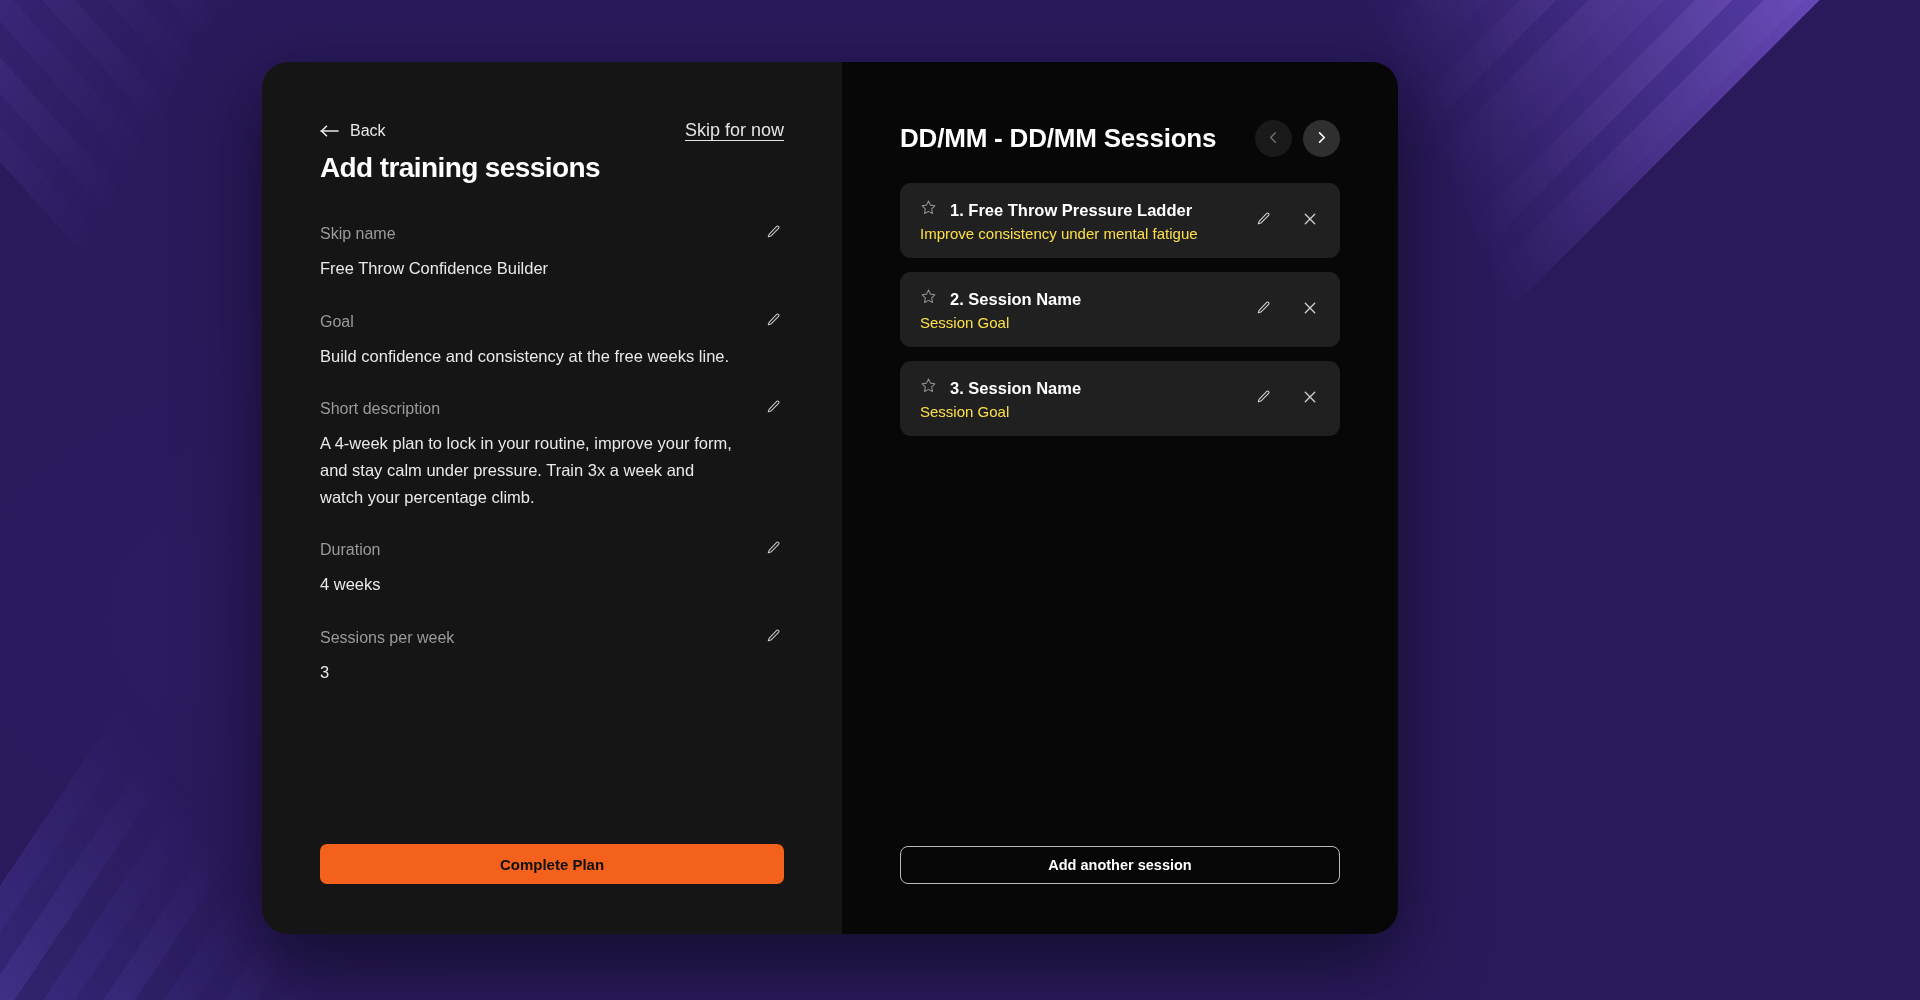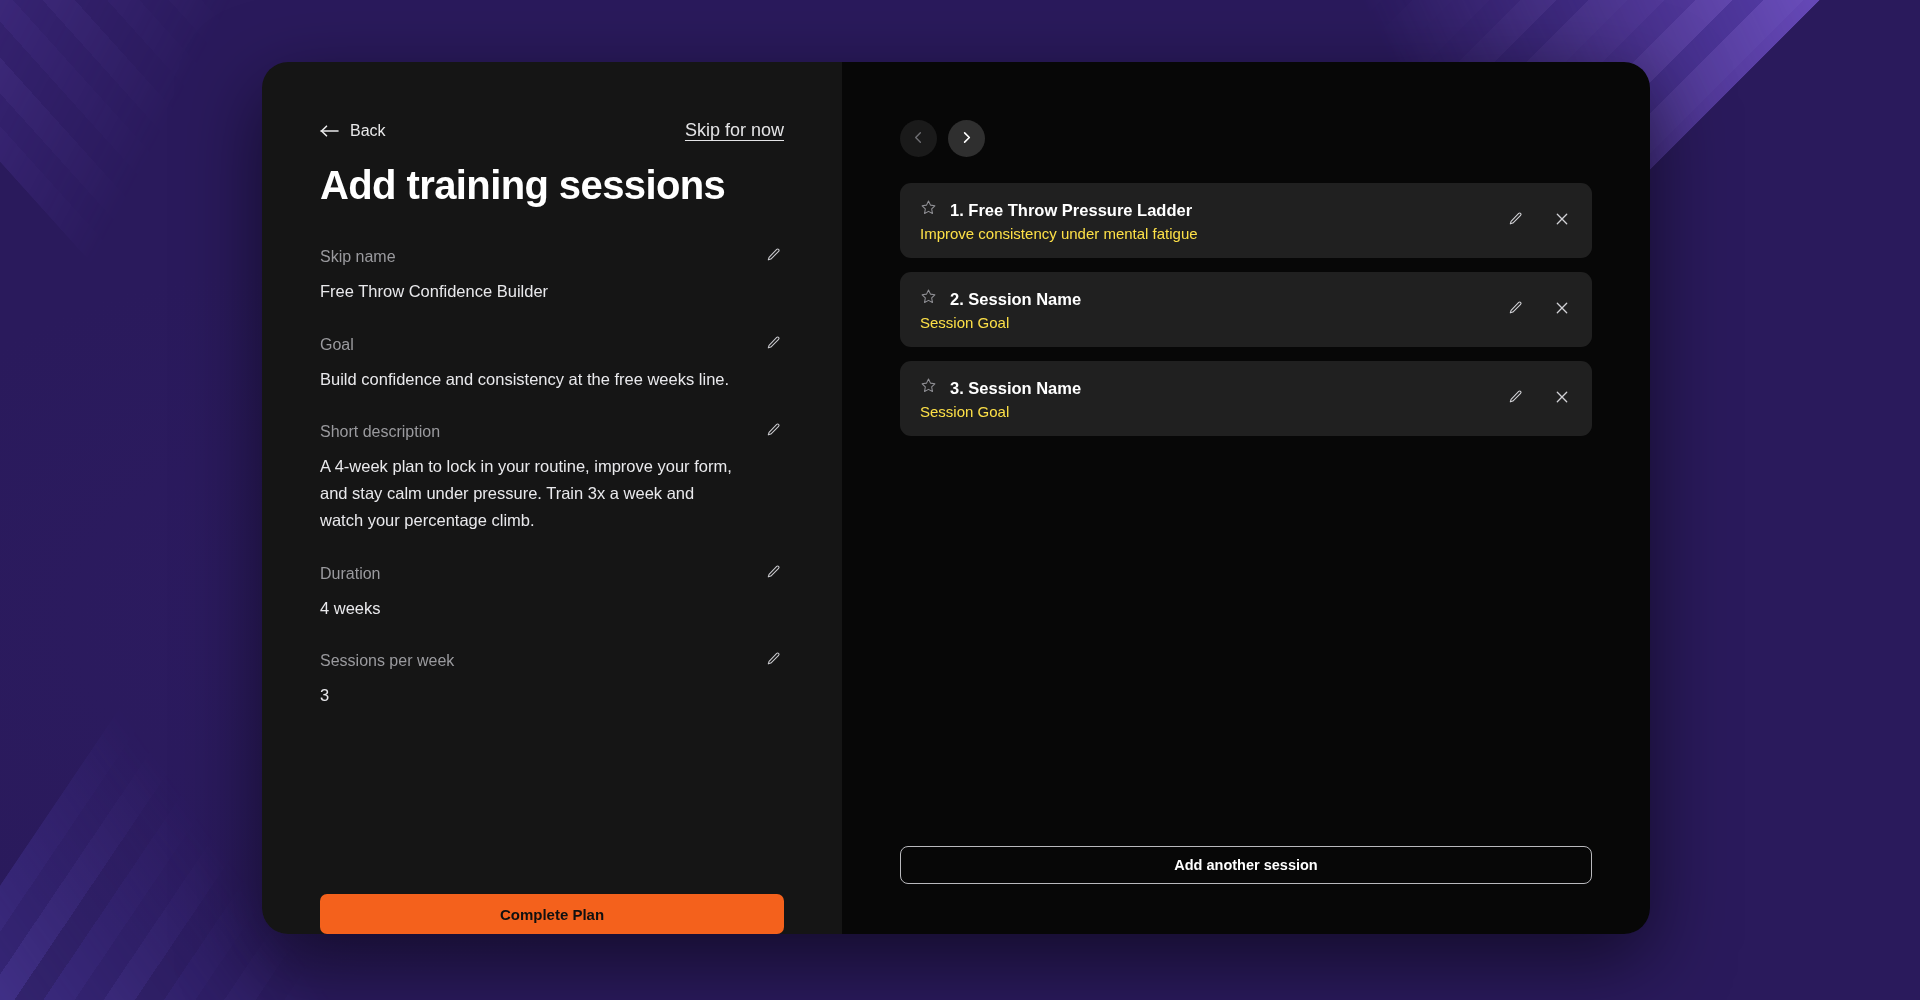--- a/index.html
+++ b/index.html
@@ -63,21 +63,21 @@
       #4a3cb0 28px,#4a3cb0 52px,
       #6d5ddd 52px,#6d5ddd 80px,
       #4536a0 80px,#4536a0 104px);
     -webkit-mask-image:linear-gradient(330deg, rgba(0,0,0,1) 0%, rgba(0,0,0,0) 64%);
             mask-image:linear-gradient(330deg, rgba(0,0,0,1) 0%, rgba(0,0,0,0) 64%);
     opacity:.92;
   }
 
   
   .modal{
-    position:absolute; left:262px; top:62px; width:1388px; height:872px;
+    position:absolute; left:262px; top:62px; width:1136px; height:872px;
     border-radius:26px; overflow:hidden; display:flex;
     box-shadow:0 26px 80px rgba(0,0,0,.55);
   }
   .left-pane{
     width:580px; background:#151515; flex:none;
     padding:58px 58px 0 58px; position:relative; display:flex; flex-direction:column;
   }
   .right-pane{
     flex:1; background:#070707; padding:58px 58px 0 58px;
     position:relative; display:flex; flex-direction:column;
@@ -89,41 +89,41 @@
     display:flex; align-items:center; gap:10px;
     color:#e9e9ea; font-size:16px; cursor:pointer; background:none; border:none;
     font-family:"Liberation Sans", sans-serif;
   }
   .back-arrow{ width:20px; height:14px; display:block; }
   .skip-link{
     color:#e4e4e6; font-size:18px; text-decoration:underline;
     text-underline-offset:4px; cursor:pointer;
   }
   .page-title{
-    margin-top:22px; color:#ffffff; font-size:40px; font-weight:bold;
+    margin-top:12px; color:#ffffff; font-size:28px; font-weight:bold;
     letter-spacing:-.6px; line-height:1.1;
   }
 
   
   .fields{ margin-top:38px; }
   .field{ margin-bottom:28px; }
   .field-head{
     display:flex; align-items:center; justify-content:space-between; margin-bottom:9px;
   }
   .field-label{ color:#9a9a9e; font-size:16px; }
   .icon-btn{
     background:none; border:none; cursor:pointer; display:flex;
     align-items:center; justify-content:center; padding:2px;
   }
   .field-value{
     color:#e9e9ec; font-size:16.5px; line-height:1.62; max-width:420px;
   }
 
   
-  .lp-footer{ margin-top:auto; }
+  .lp-footer{ margin-top:auto; padding-bottom:50px; }
   .complete-btn{
     width:100%; height:40px; border:none; border-radius:7px;
     background:#f4611c; color:#101010; font-size:15px; font-weight:bold;
     cursor:pointer; font-family:"Liberation Sans", sans-serif;
   }
 
   
   .rp-top{ display:flex; align-items:center; justify-content:space-between; }
   .rp-title{ color:#fff; font-size:26px; font-weight:bold; letter-spacing:-.2px; }
   .nav-group{ display:flex; gap:11px; }
@@ -259,20 +259,21 @@
     </div>
 
     <div class="lp-footer">
       <button class="complete-btn">Complete Plan</button>
     </div>
   </div>
 
   <div class="right-pane">
 
     <div class="rp-top">
+      <h2 class="rp-title">DD/MM - DD/MM Sessions</h2>
       <div class="nav-group">
         <button class="nav-btn nav-prev">
           <span>
             <svg viewBox="0 0 16 16" width="15" height="15" fill="none">
               <path d="M10 3 5 8l5 5" stroke="#6e6e72" stroke-width="1.5" stroke-linecap="round" stroke-linejoin="round"></path>
             </svg>
           </span>
         </button>
         <button class="nav-btn nav-next">
           <span>

